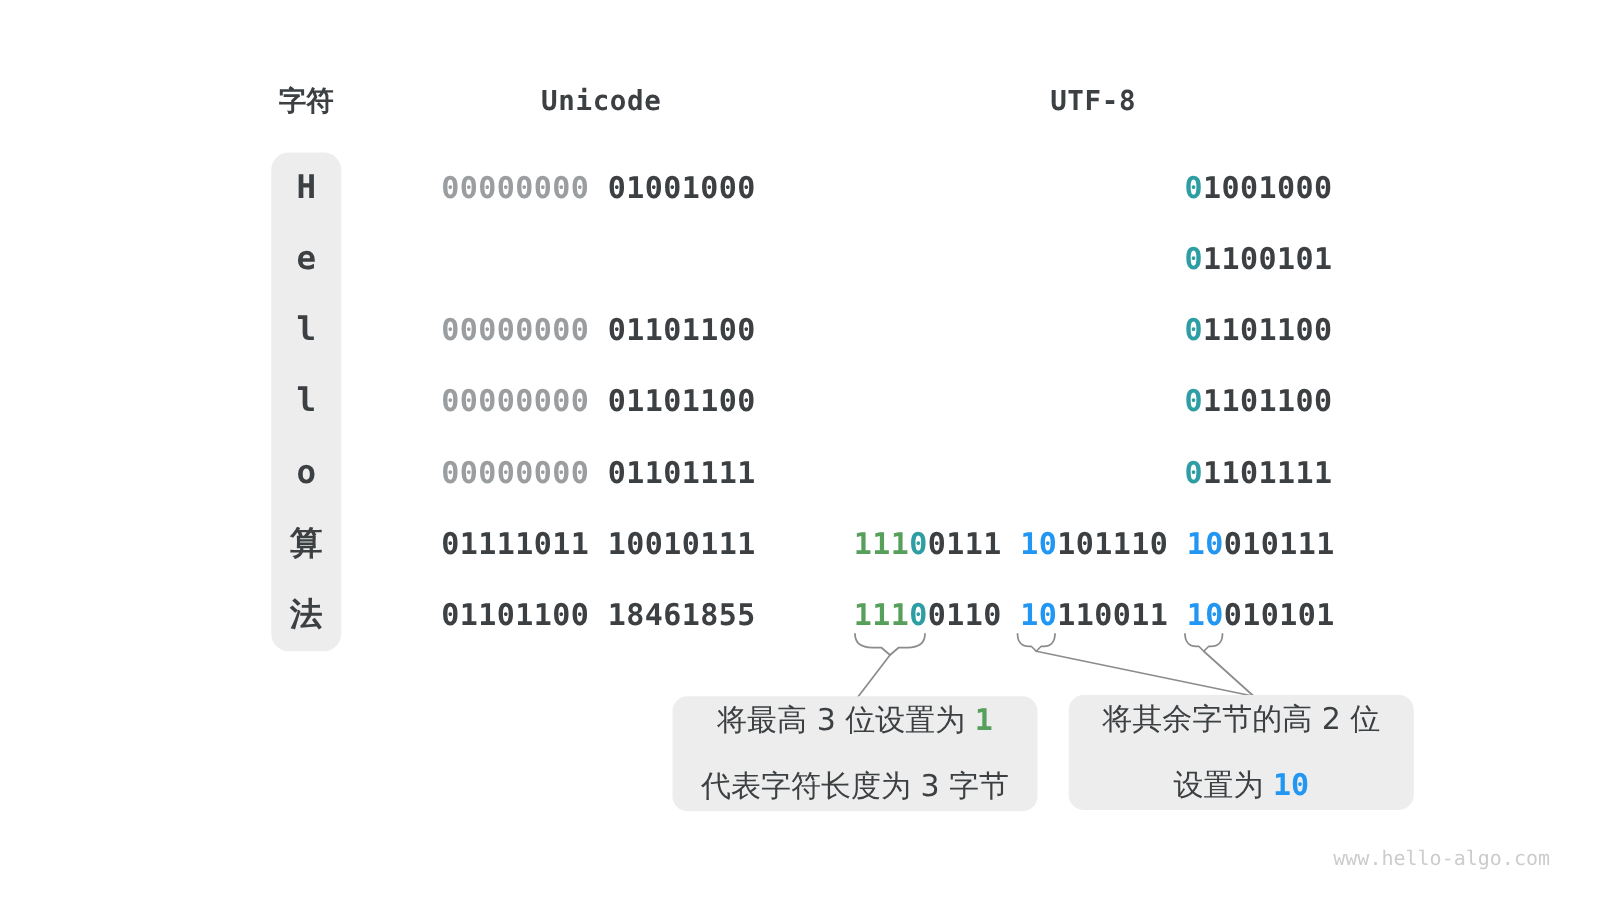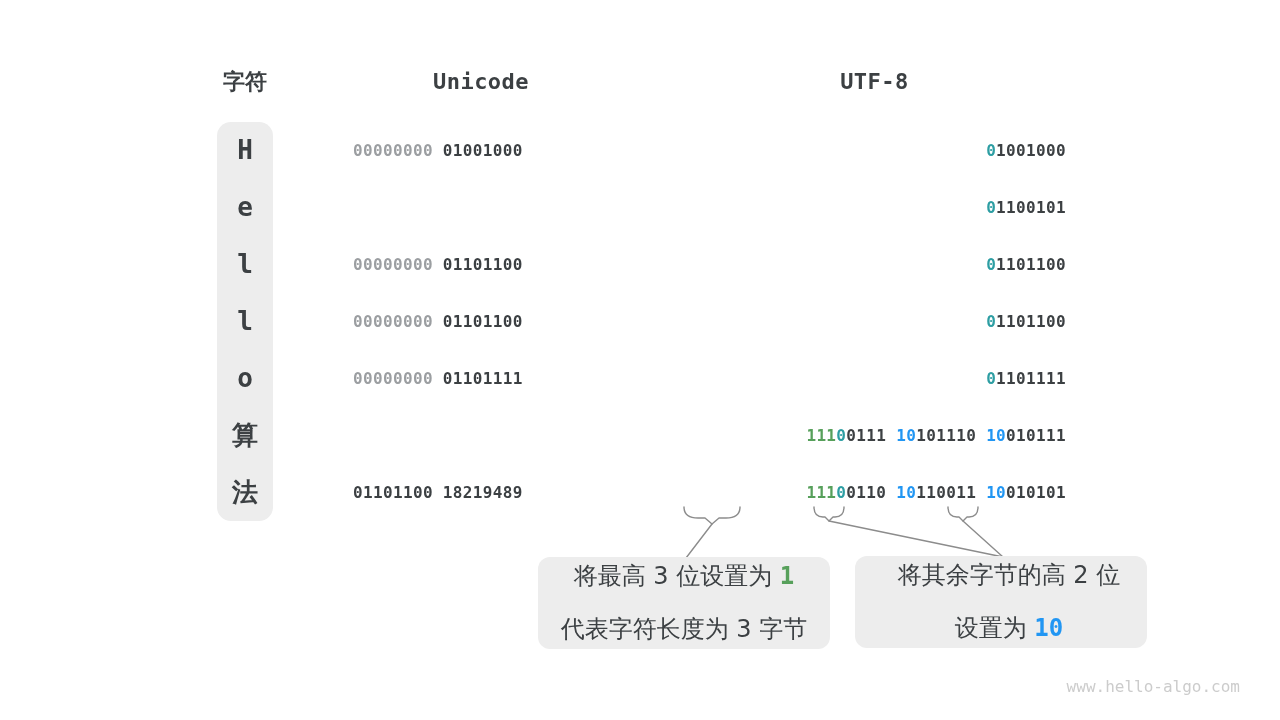--- a/index.html
+++ b/index.html
@@ -19,33 +19,33 @@
   #char-pill{position:absolute;left:217px;top:122px;width:56px;height:399px;
        background:var(--panel);border-radius:14px;}
   
   #rows{position:absolute;left:0;top:122px;width:1280px;}
   .row{position:relative;height:57px;width:1280px;}
   .cell{position:absolute;top:0;height:57px;line-height:57px;white-space:pre;}
   .cell-char{left:217px;width:56px;text-align:center;font-weight:bold;
        font-size:26px;color:var(--dark);}
   .cell-unicode{left:353px;width:256px;text-align:left;}
   .cell-utf8{left:683px;width:383px;text-align:right;}
-  .bin{font-family:"DejaVu Sans Mono",monospace;font-size:16px;font-weight:600;
+  .bin{font-family:"DejaVu Sans Mono",monospace;font-size:24px;font-weight:600;
        letter-spacing:.35px;}
   .c-dark{color:var(--dark);} .c-gray{color:var(--gray);}
   .c-green{color:var(--green);} .c-teal{color:var(--teal);}
   .c-blue{color:var(--blue);} .c-text{color:var(--dark);}
   
   #annot{position:absolute;left:0;top:0;width:1280px;height:720px;pointer-events:none;}
   
   .callout{position:absolute;background:var(--panel);border-radius:12px;
        color:var(--dark);font-size:24px;text-align:center;
        display:flex;flex-direction:column;justify-content:center;gap:16px;}
   #callout-1{left:538px;top:557px;width:292px;height:92px;}
-  #callout-2{left:855px;top:556px;width:276px;height:92px;padding-left:16px;}
+  #callout-2{left:855px;top:556px;width:276px;height:92px;}
   .callout .line{line-height:37px;white-space:pre;}
   .callout .hl{font-family:"DejaVu Sans Mono",monospace;font-weight:bold;}
   
   #watermark{position:absolute;right:40px;top:677px;font-size:16px;
        color:var(--wm);font-family:"DejaVu Sans Mono",monospace;}
 </style>
 </head>
 <body style="--bg: #ffffff; --dark: #3C4043; --gray: #9B9EA1; --green: #57A05B; --teal: #2D9EA3; --blue: #2196F3; --panel: #EDEDED; --wm: #CCCCCC;">
 
 <div class="hdr" id="hdr-char">字符</div>
@@ -74,25 +74,26 @@
       <div class="cell cell-unicode bin"><span class="c-gray">00000000</span> <span class="c-dark">01101100</span></div>
       <div class="cell cell-utf8 bin"><span class="c-teal">0</span><span class="c-dark">1101100</span></div>
     </div>
     <div class="row">
       <div class="cell cell-char mono">o</div>
       <div class="cell cell-unicode bin"><span class="c-gray">00000000</span> <span class="c-dark">01101111</span></div>
       <div class="cell cell-utf8 bin"><span class="c-teal">0</span><span class="c-dark">1101111</span></div>
     </div>
     <div class="row">
       <div class="cell cell-char mono">算</div>
+      <div class="cell cell-unicode bin"><span class="c-dark">01111011</span> <span class="c-dark">10010111</span></div>
       <div class="cell cell-utf8 bin"><span class="c-green">111</span><span class="c-teal">0</span><span class="c-dark">0111</span> <span class="c-blue">10</span><span class="c-dark">101110</span> <span class="c-blue">10</span><span class="c-dark">010111</span></div>
     </div>
     <div class="row">
       <div class="cell cell-char mono">法</div>
-      <div class="cell cell-unicode bin"><span class="c-dark">01101100</span> <span class="c-dark">18219489</span></div>
+      <div class="cell cell-unicode bin"><span class="c-dark">01101100</span> <span class="c-dark">18461855</span></div>
       <div class="cell cell-utf8 bin"><span class="c-green">111</span><span class="c-teal">0</span><span class="c-dark">0110</span> <span class="c-blue">10</span><span class="c-dark">110011</span> <span class="c-blue">10</span><span class="c-dark">010101</span></div>
     </div>
   </div>
 
 <svg id="annot" viewBox="0 0 1280 720">
   <g fill="none" stroke-width="1.4" stroke-linecap="round" stroke-linejoin="round" class="annot-stroke" stroke="#8C8C8C">
     <path d="M 684 507 C 684 515, 690 518, 698 518 L 705 518 L 712 524 L 719 518 L 726 518 C 734 518, 740 515, 740 507"></path>
     <path d="M 712 524 L 686 558"></path>
     <path d="M 814 507 C 814 514, 818 517, 823 517 L 825 517 L 829 521 L 833 517 L 835 517 C 840 517, 844 514, 844 507"></path>
     <path d="M 829 521 L 1003 557"></path>

